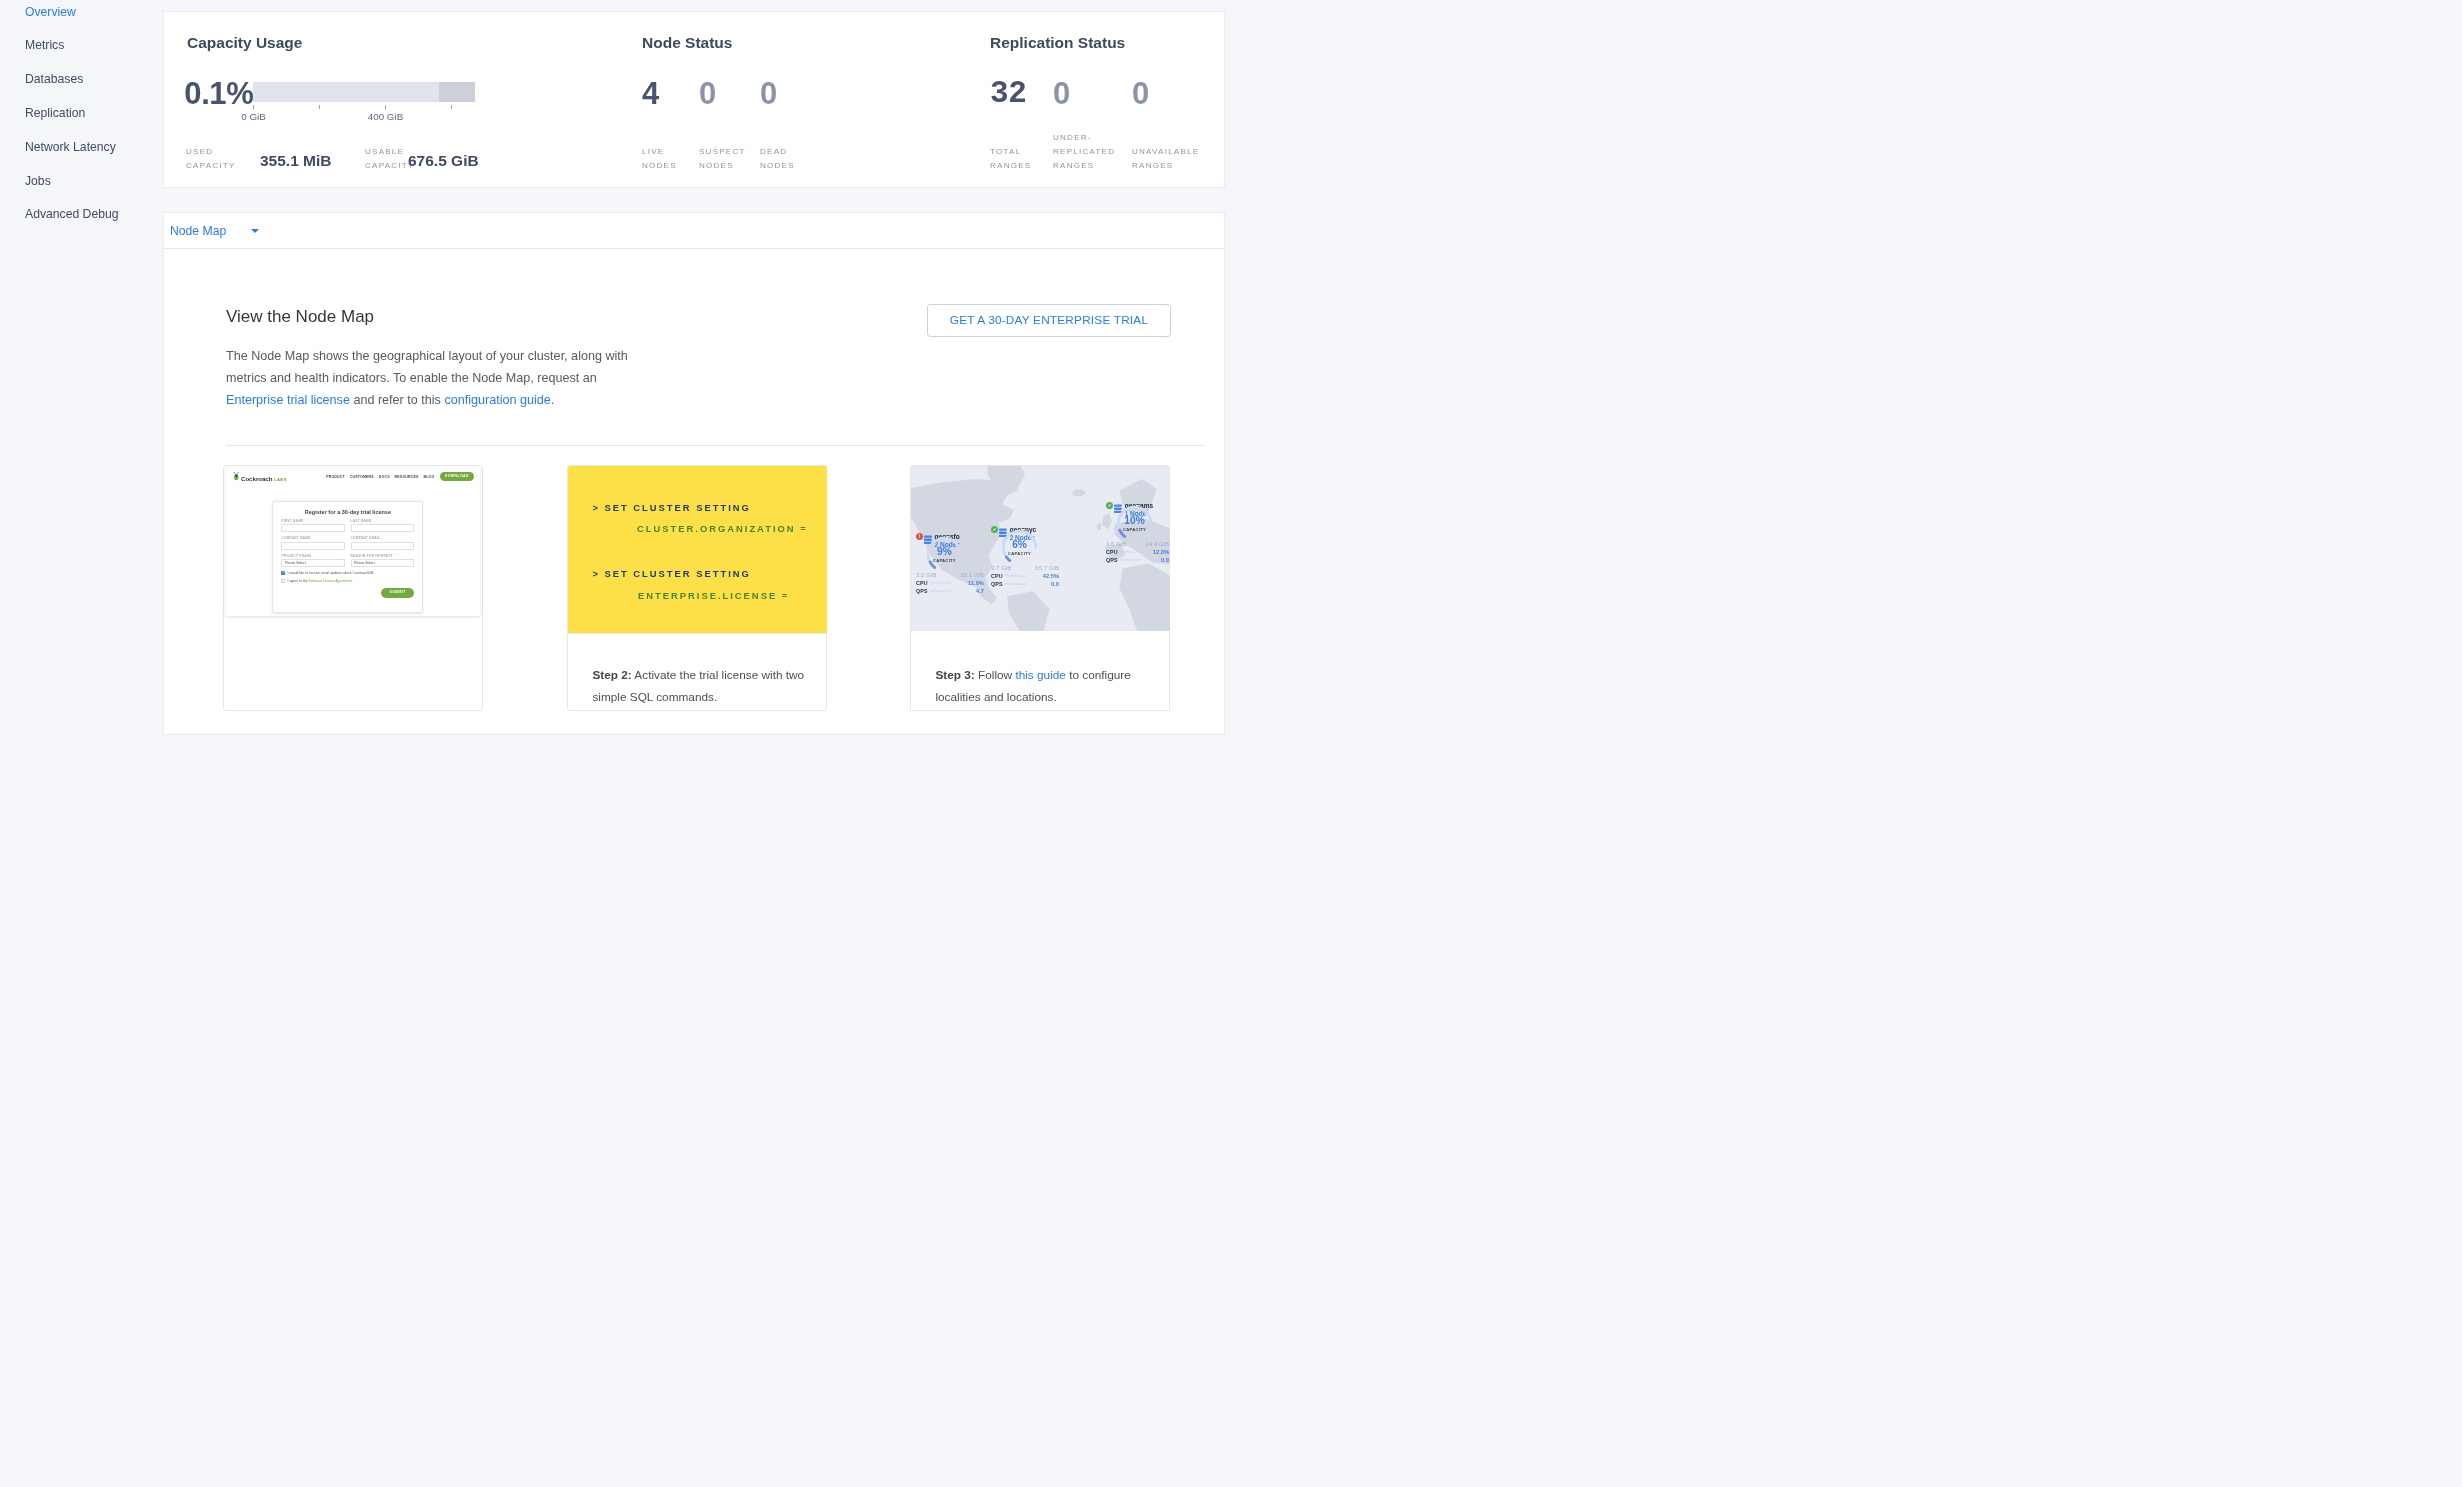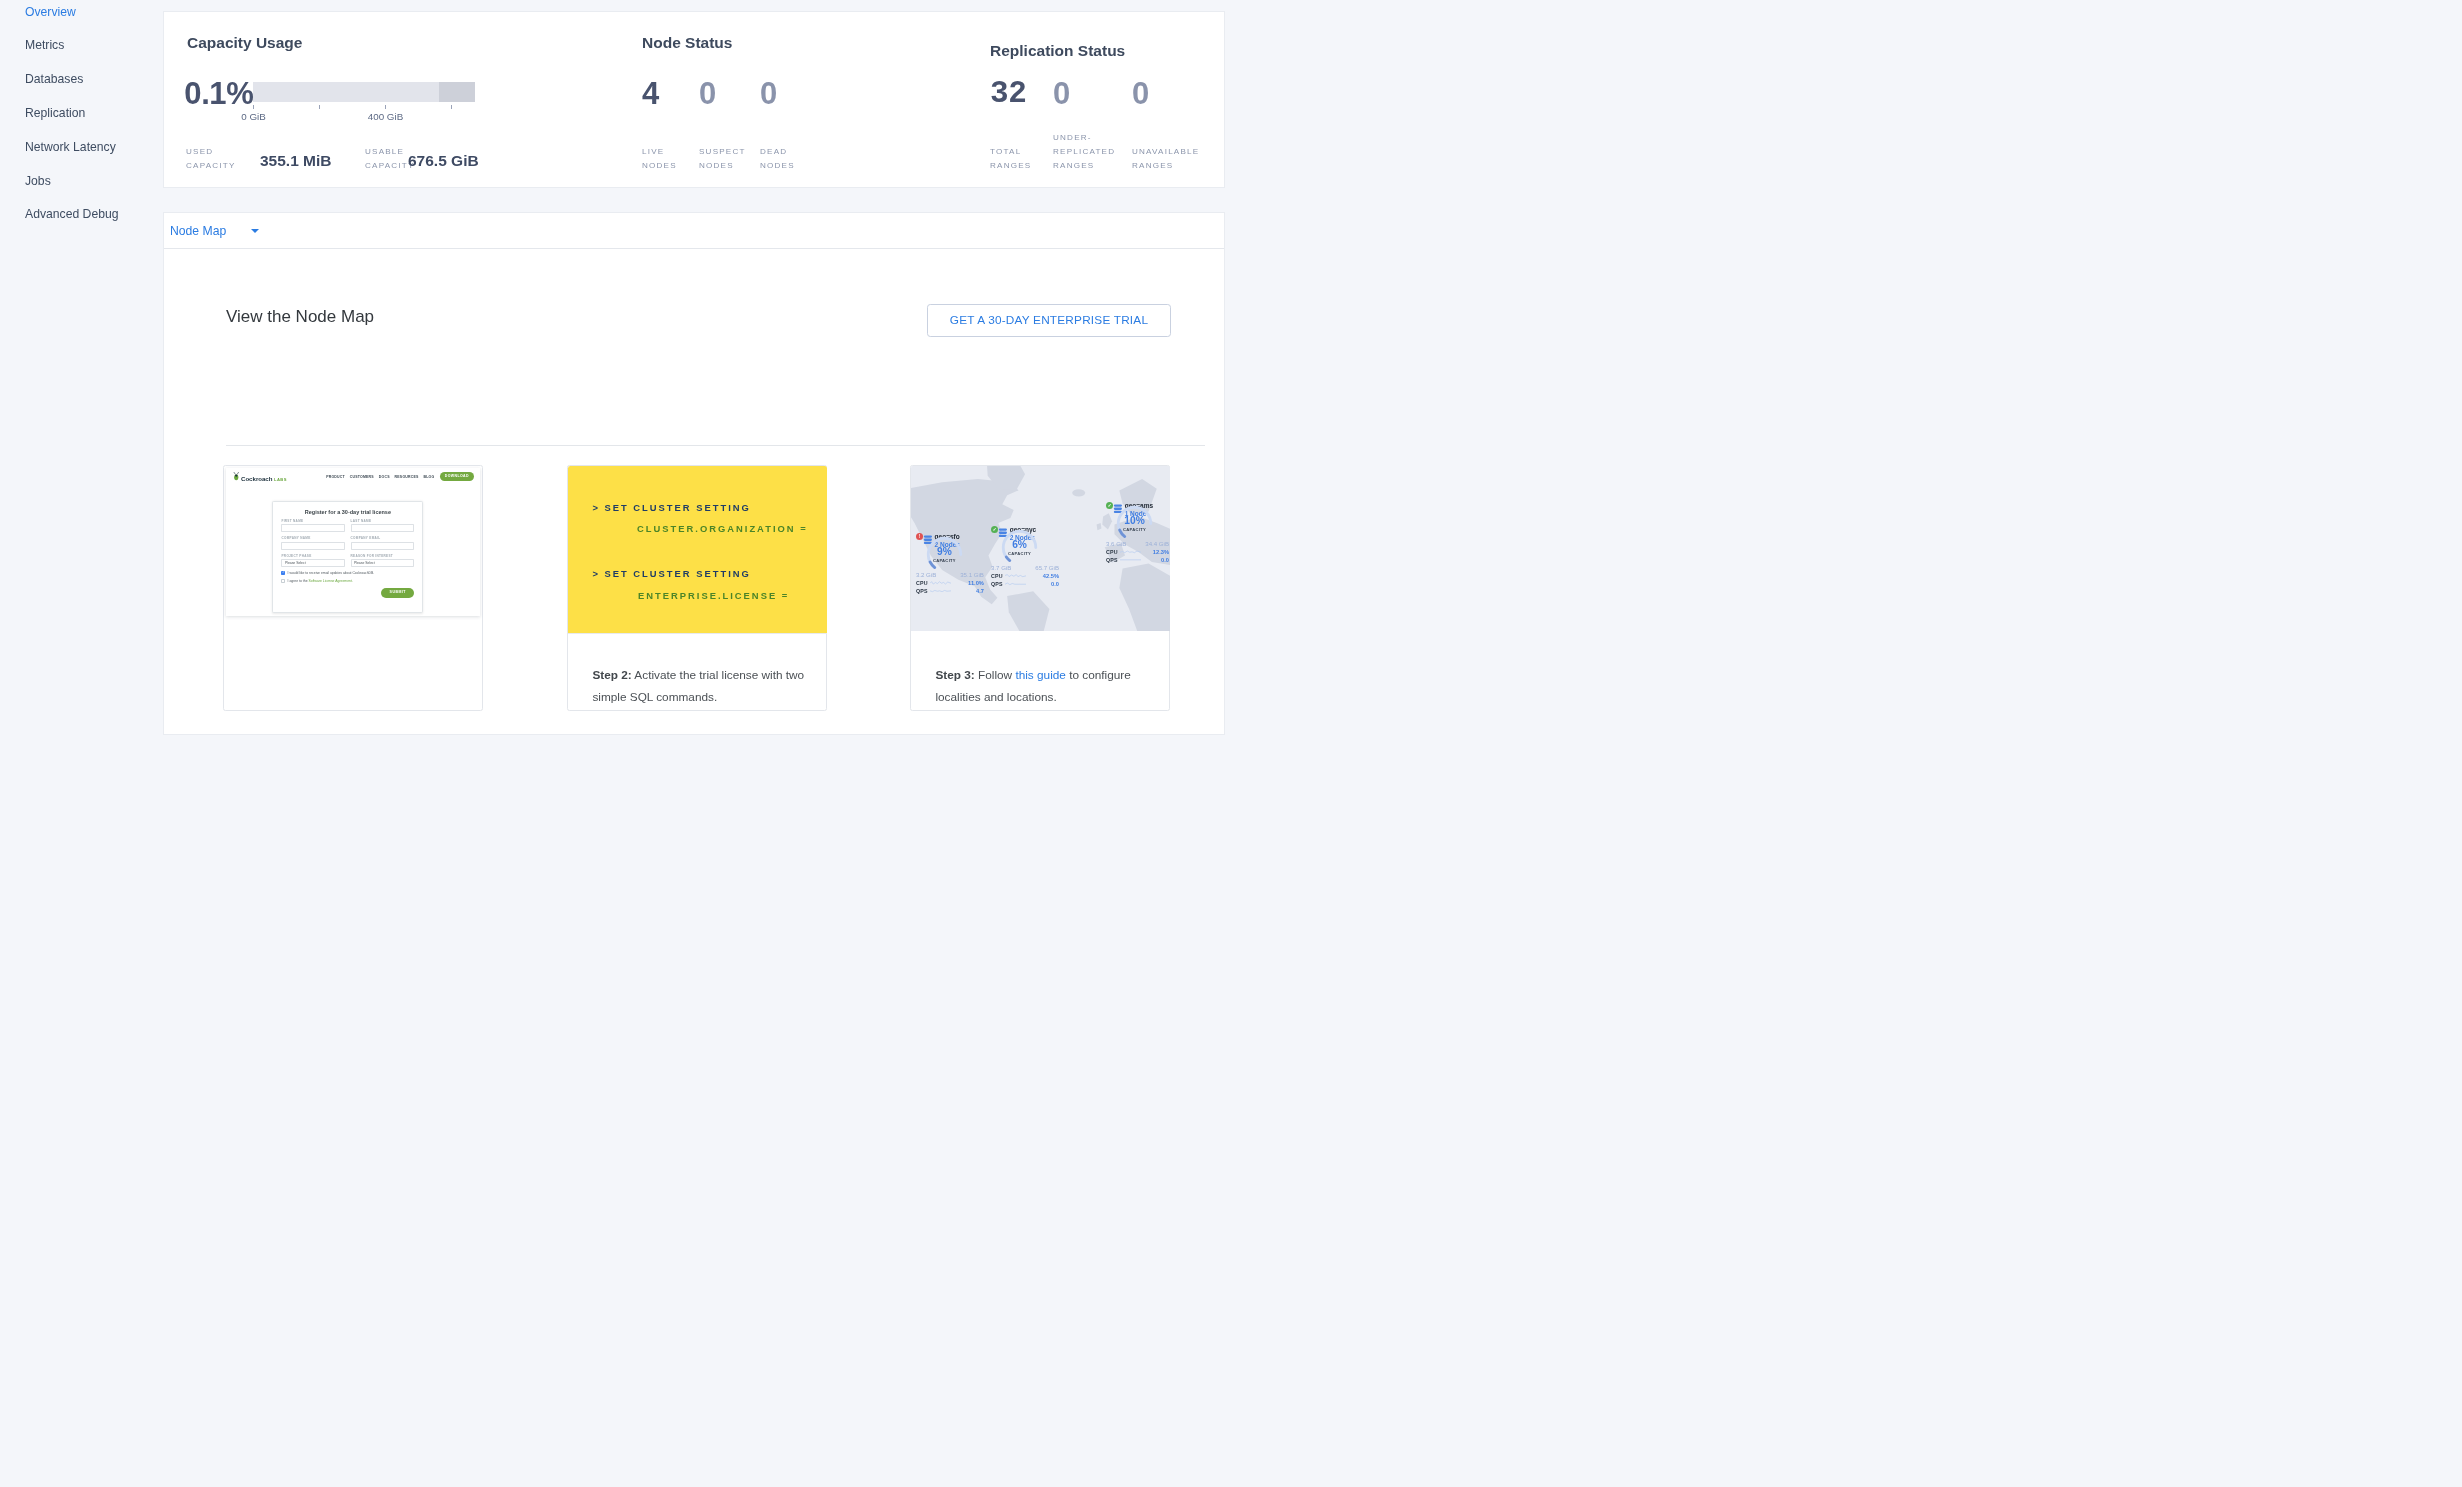--- a/index.html
+++ b/index.html
@@ -162,36 +162,37 @@
     <div class="stat-value" style="left:244px; top:140px;">676.5 GiB</div>
 
     <div class="panel-title" style="left:478px; top:22px;">Node Status</div>
     <div class="big-num" style="left:478px; top:64px;">4</div>
     <div class="big-num dim" style="left:535px; top:64px;">0</div>
     <div class="big-num dim" style="left:596px; top:64px;">0</div>
     <div class="stat-label" style="left:478px; top:133px; width:50px;">LIVE NODES</div>
     <div class="stat-label" style="left:535px; top:133px; width:54px;">SUSPECT NODES</div>
     <div class="stat-label" style="left:596px; top:133px; width:46px;">DEAD NODES</div>
 
-    <div class="panel-title" style="left:826px; top:30px;">Replication Status</div>
+    <div class="panel-title" style="left:826px; top:22px;">Replication Status</div>
     <div class="big-num" style="left:826px; top:64px;font-family:Liberation Mono, monospace;">32</div>
     <div class="big-num dim" style="left:889px; top:64px;">0</div>
     <div class="big-num dim" style="left:968px; top:64px;">0</div>
     <div class="stat-label" style="left:826px; top:133px; width:49px;">TOTAL RANGES</div>
     <div class="stat-label" style="left:889px; top:119px; width:65px;">UNDER-REPLICATED RANGES</div>
     <div class="stat-label" style="left:968px; top:133px; width:80px;">UNAVAILABLE RANGES</div>
   </section>
 
   <section class="panel" id="map-panel">
     <div id="nm-bar">
       <span id="nm-label">Node Map</span>
       <span id="nm-caret"></span>
     </div>
 
     <h2 id="intro-heading">View the Node Map</h2>
+    <p id="intro-para"><span>The Node Map shows the geographical layout of your cluster, along with metrics and health indicators. To enable the Node Map, request an </span><a class="blue">Enterprise trial license</a><span> and refer to this </span><a class="blue">configuration guide</a><span>.</span></p>
     <button id="trial-button">GET A 30-DAY ENTERPRISE TRIAL</button>
     <div id="intro-hr"></div>
 
     <div class="card" id="card-1">
       <div id="mini">
         <div id="mini-header">
           <div id="mini-logo">
             <svg width="6.5" height="9" viewBox="0 0 8 11">
               <path d="M1,0 L3,3 M7,0 L5,3" stroke="#20333f" stroke-width="0.7" fill="none"></path>
               <ellipse cx="4" cy="6.5" rx="2.6" ry="3.6" fill="#6ba83f"></ellipse>

